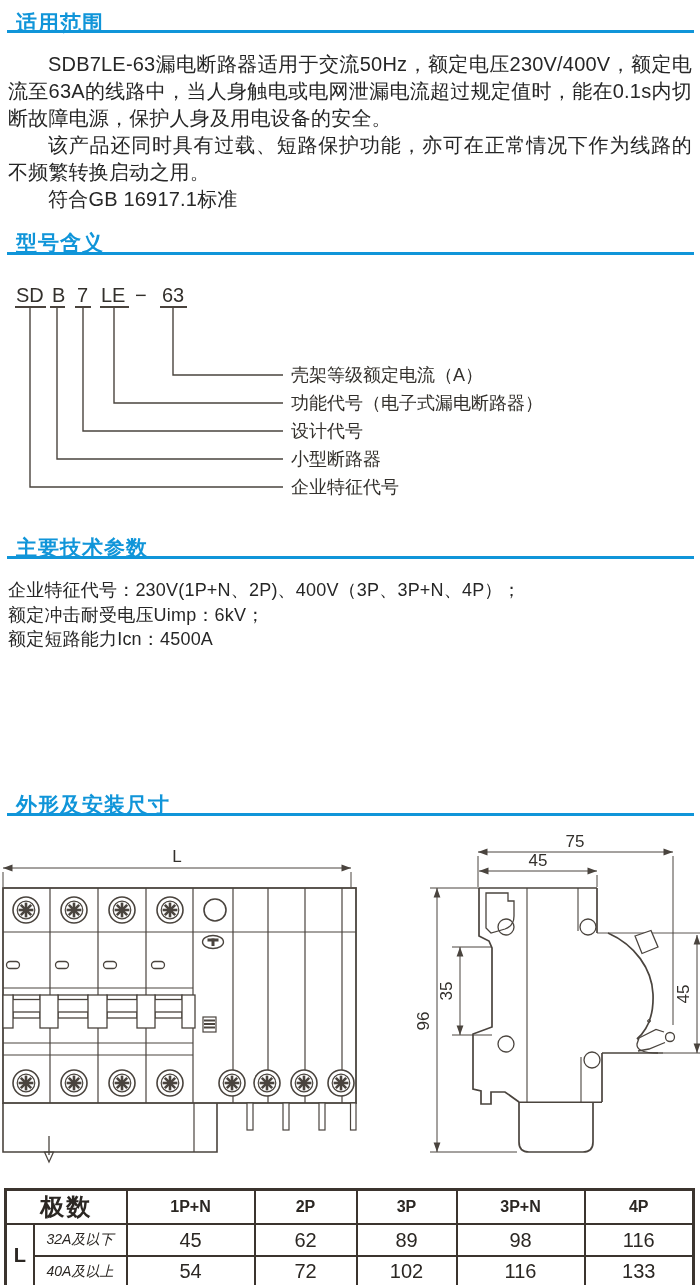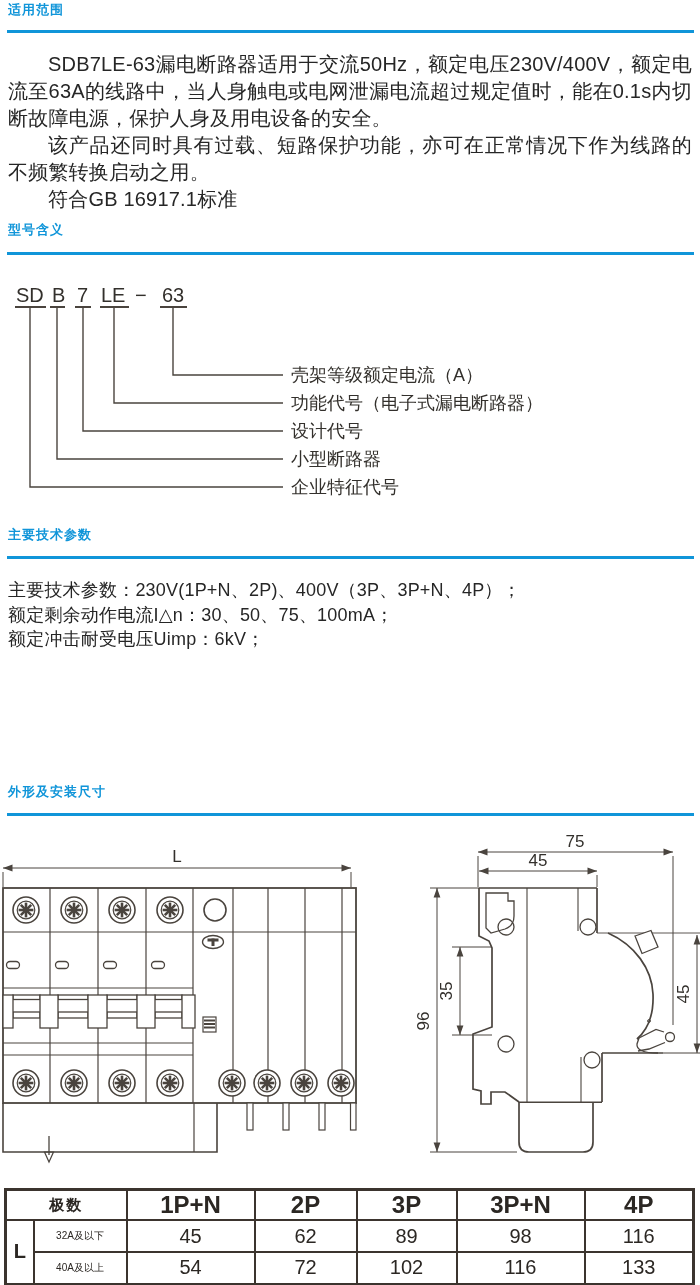--- a/index.html
+++ b/index.html
@@ -3,22 +3,22 @@
 <meta charset="utf-8">
 <style>
   html,body{margin:0;padding:0;}
   body{
     width:700px;height:1285px;position:relative;background:#ffffff;
     font-family:"Liberation Sans","DejaVu Sans",sans-serif;color:#262626;
     overflow:hidden;
   }
   .abs{position:absolute;}
   .sec-title{
-    position:absolute;left:8px;margin:0;
-    font-size:13px;font-weight:600;color:#1095d9;letter-spacing:1px;
+    position:absolute;left:8px;margin:8px;
+    font-size:21px;font-weight:600;color:#1095d9;letter-spacing:1px;
     white-space:nowrap;
   }
   .rule{
     position:absolute;left:7px;right:6px;height:2.5px;background:#1095d9;
   }
   .paras{position:absolute;left:8px;right:8px;}
   .para{
     margin:0;font-size:20px;line-height:27px;text-indent:2em;
     text-align:justify;letter-spacing:0.2px;
   }
@@ -36,24 +36,24 @@
     border-collapse:collapse;table-layout:fixed;
     color:#2b2723;
   }
   table.dims th,table.dims td{
     border:2.5px solid #3b342e;text-align:center;vertical-align:middle;
     padding:0;overflow:hidden;white-space:nowrap;
   }
   table.dims{border:3px solid #3b342e;}
   tr.hdr{height:30px;}
   tr.datarow{height:32px;}
-  th.poles{font-size:15px;font-weight:600;letter-spacing:2px;}
-  th.colhead{font-size:24px;font-weight:600;}
+  th.poles{font-size:24px;font-weight:600;letter-spacing:2px;}
+  th.colhead{font-size:16px;font-weight:600;}
   th.rowhead{font-size:20px;font-weight:600;}
-  td.sub{font-size:10px;letter-spacing:0;}
+  td.sub{font-size:14px;letter-spacing:0;font-style:italic;}
   td.val{font-size:20px;}
 </style>
 </head>
 <body>
 
 <h2 class="sec-title" style="top:1px;">适用范围</h2>
 <div class="rule" style="top:30px;"></div>
 
 <div class="paras" style="top:51px;">
   <p class="para">SDB7LE-63漏电断路器适用于交流50Hz，额定电压230V/400V，额定电流至63A的线路中，当人身触电或电网泄漏电流超过规定值时，能在0.1s内切断故障电源，保护人身及用电设备的安全。</p>
@@ -99,23 +99,23 @@
     <text x="291" y="169">设计代号</text>
     <text x="291" y="197">小型断路器</text>
     <text x="291" y="225">企业特征代号</text>
   </g>
 </svg>
 
 <h2 class="sec-title" style="top:526px;">主要技术参数</h2>
 <div class="rule" style="top:556px;"></div>
 
 <div class="params" style="top:578px;">
-  <div class="param-line">主要技术参数：230V(1P+N、2P)、400V（3P、3P+N、4P）；</div>
-  <div class="param-line">额定剩余动作电流I△n：30、50、75、100mA；</div>
+  <div class="param-line">企业特征代号：230V(1P+N、2P)、400V（3P、3P+N、4P）；</div>
   <div class="param-line">额定冲击耐受电压Uimp：6kV；</div>
+  <div class="param-line">额定短路能力Icn：4500A</div>
 </div>
 
 <h2 class="sec-title" style="top:783px;font-family:Liberation Serif, serif;">外形及安装尺寸</h2>
 <div class="rule" style="top:813px;"></div>
 
 <svg class="abs" style="top:825px;left:0;" width="700" height="365" viewBox="0 0 700 365">
   <defs>
     <g id="screw">
       <circle r="13" fill="#ffffff" stroke="#4a443e" stroke-width="1.6"></circle>
       <circle r="8.8" fill="none" stroke="#4a443e" stroke-width="1.2"></circle>

